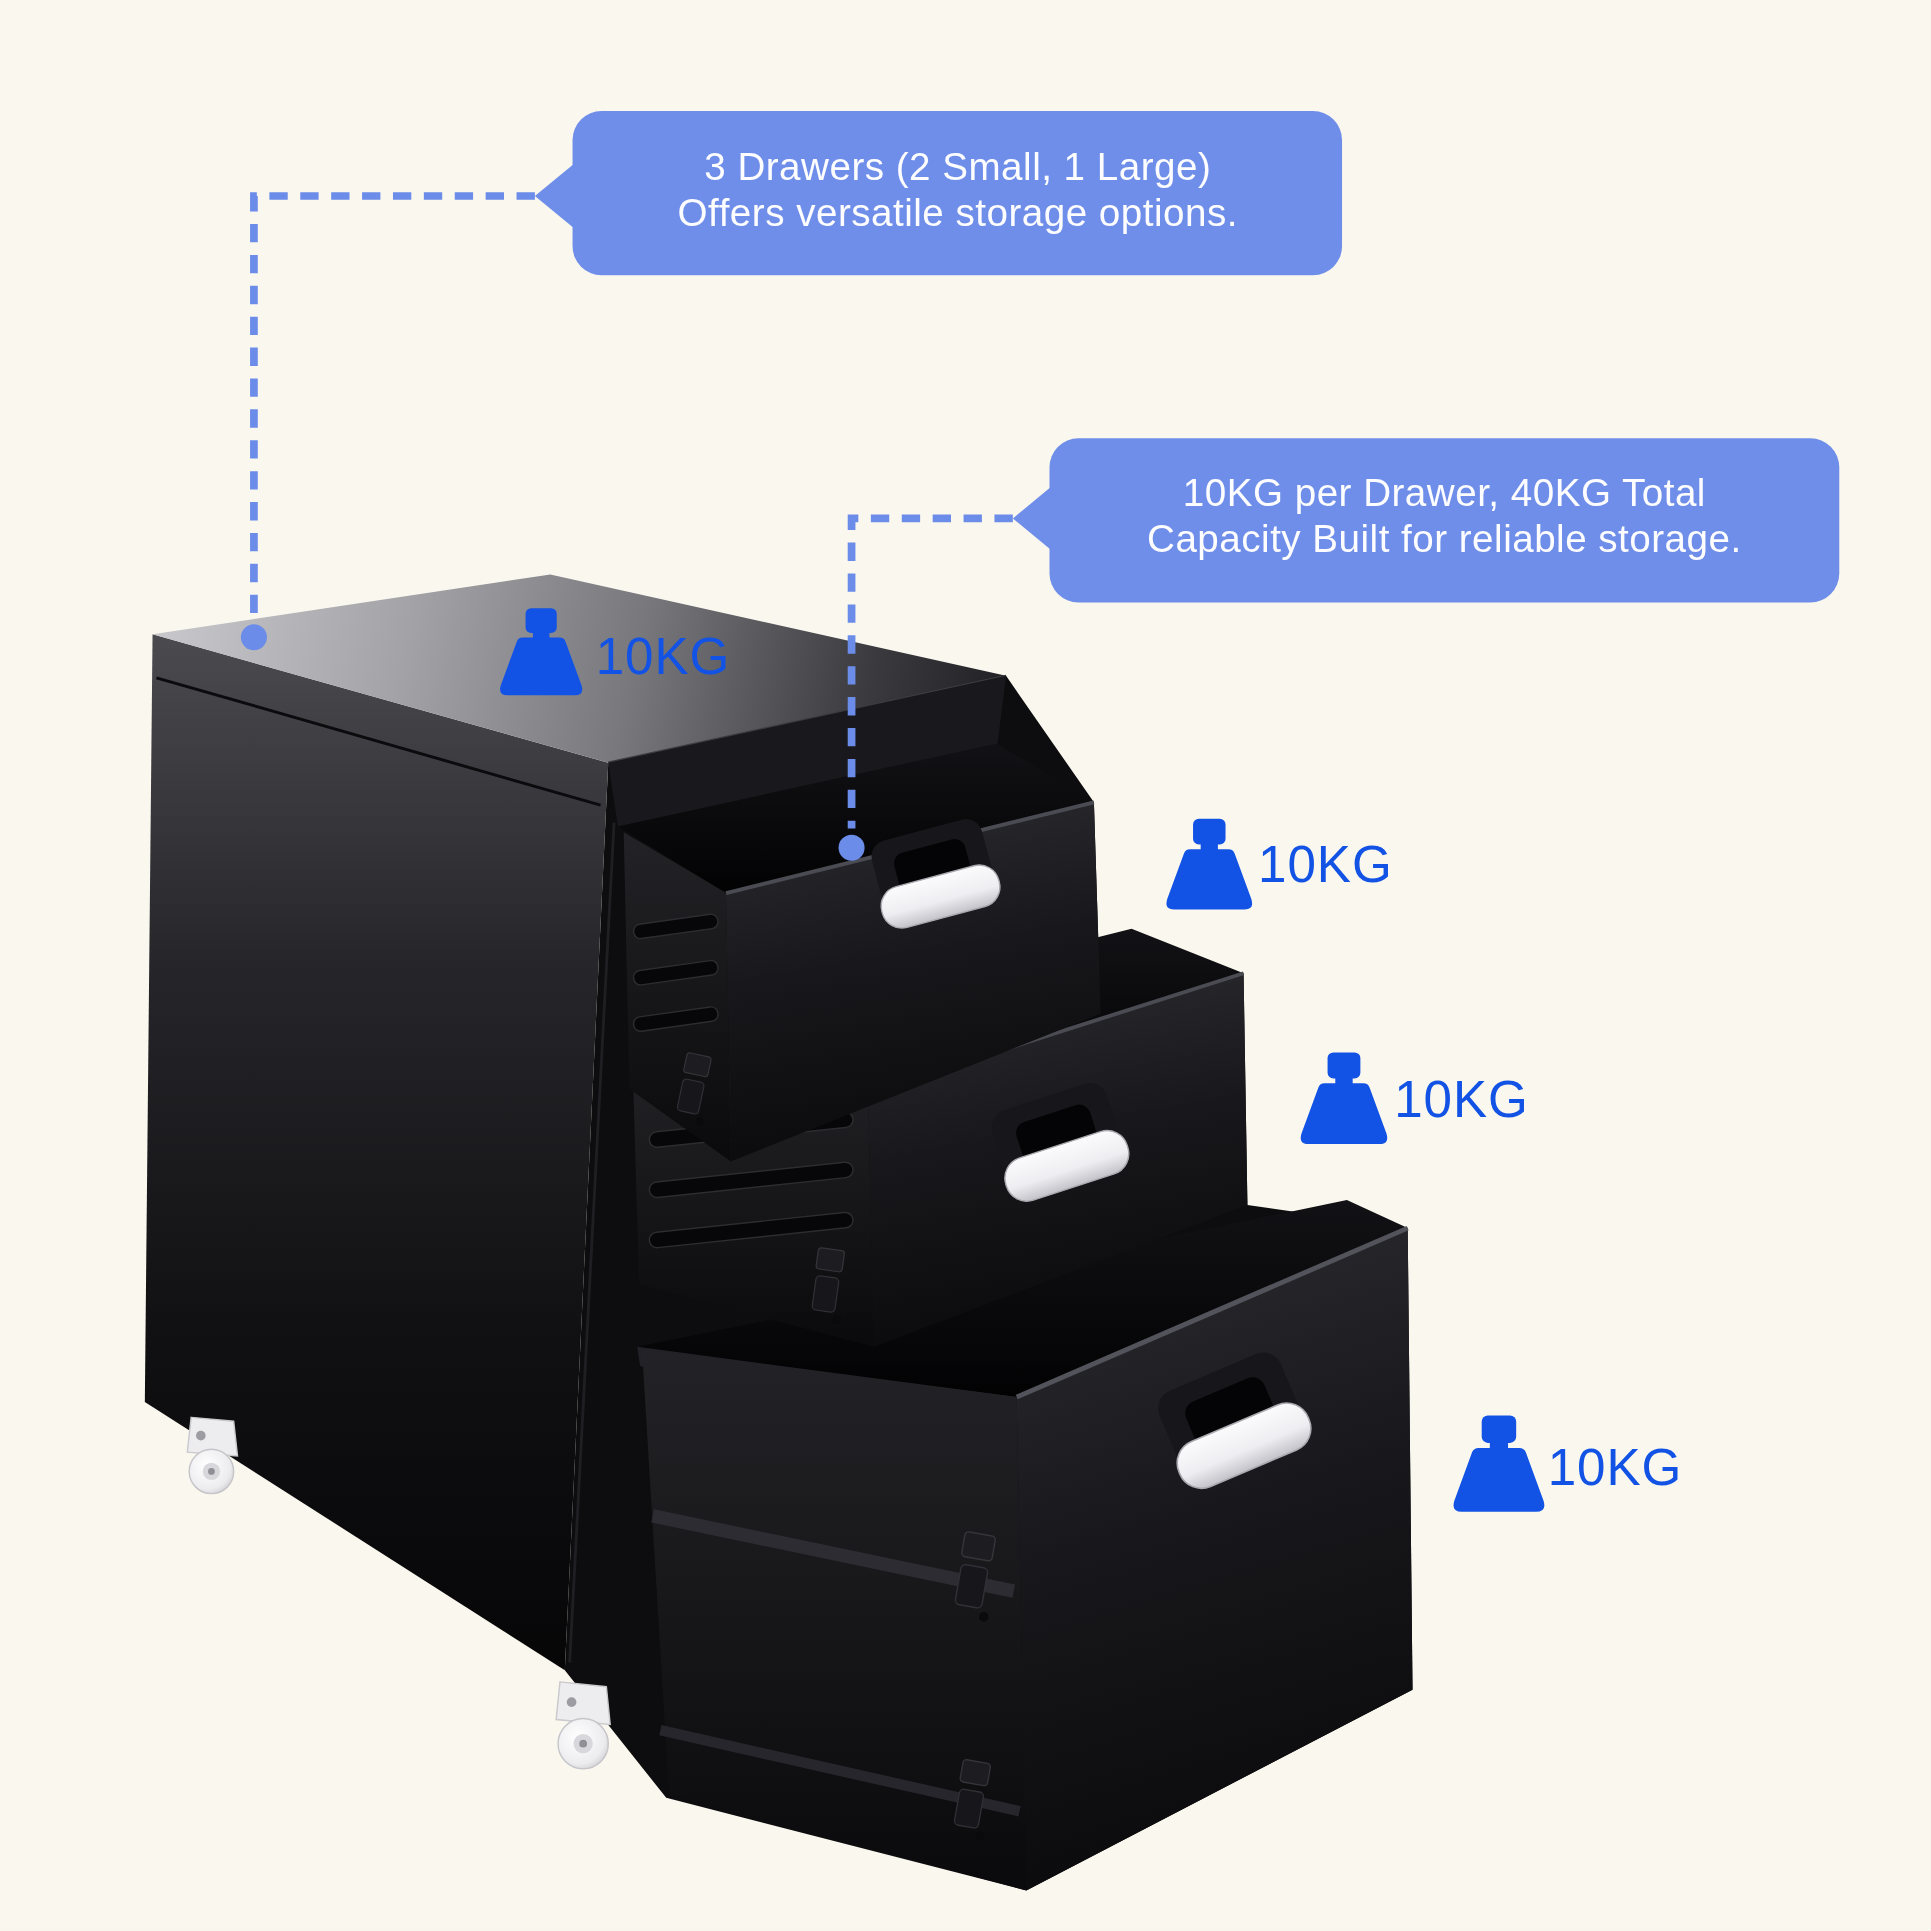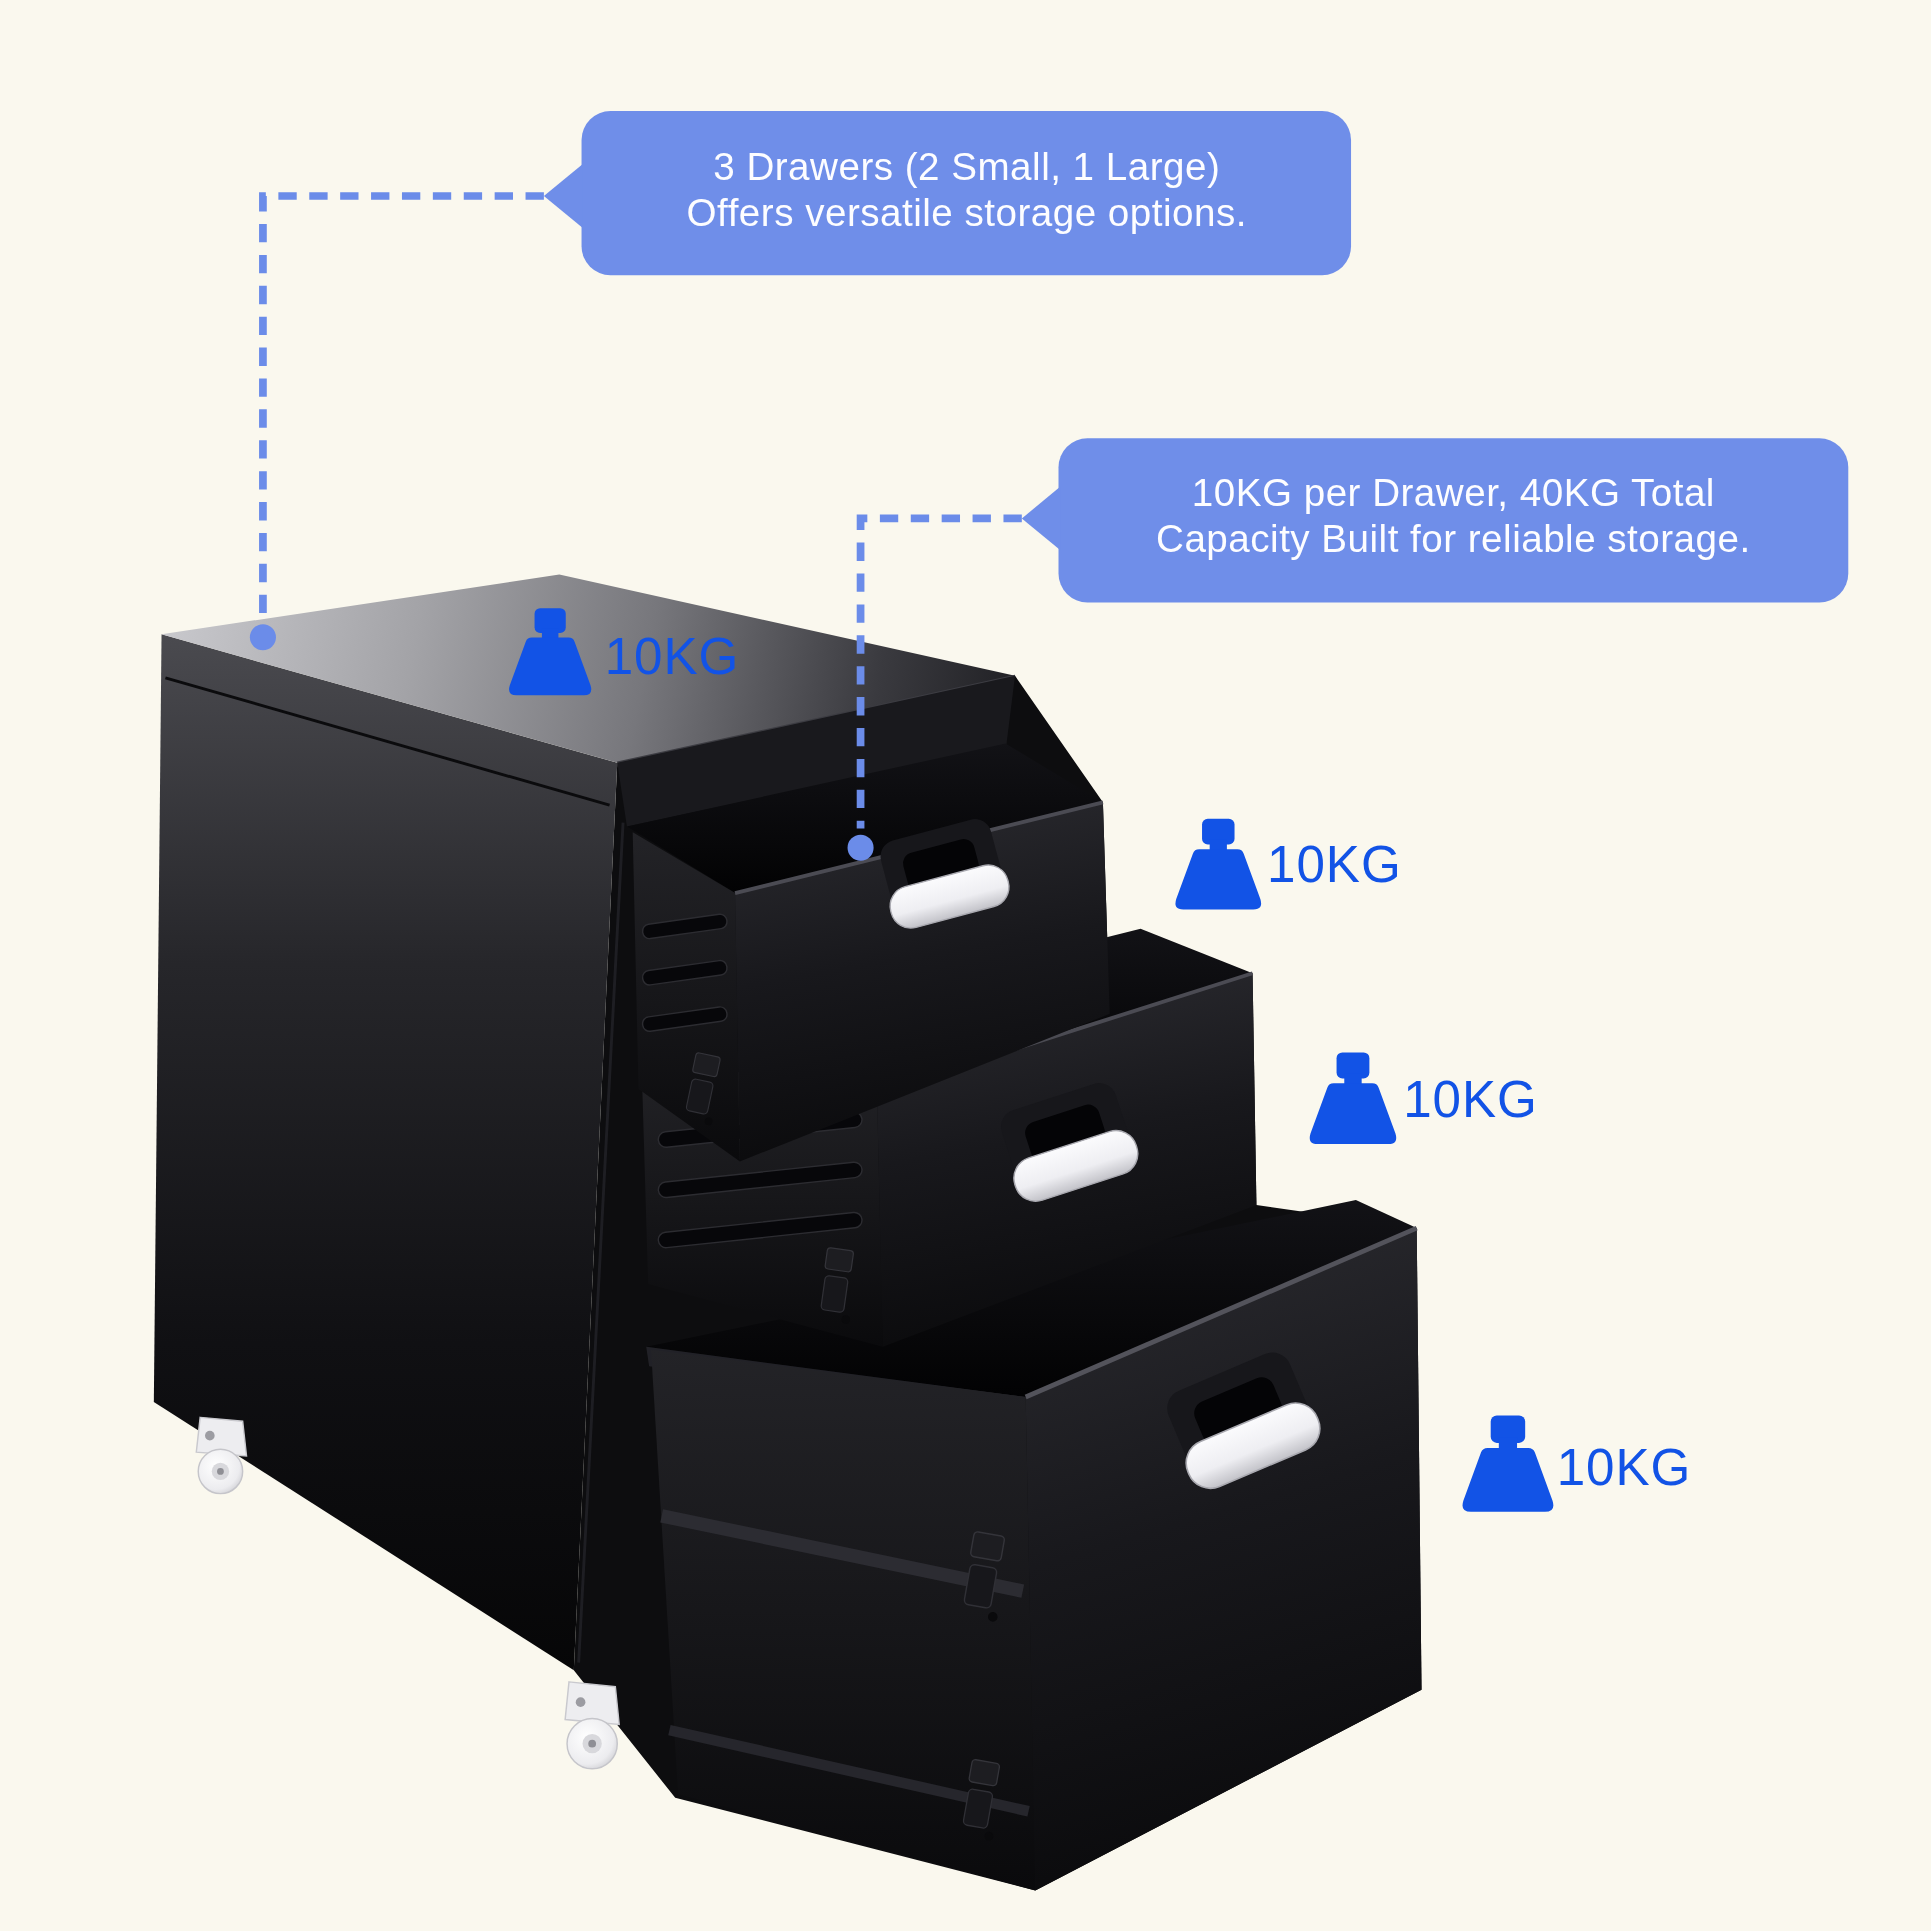--- a/index.html
+++ b/index.html
@@ -1,16 +1,16 @@
 <!DOCTYPE html>
 <html><head>
 <meta charset="utf-8">
 <style>
   html,body{margin:0;padding:0;background:#faf8ee;}
-  .stage{width:1919px;height:1931px;position:relative;padding-left:9px;}
+  .stage{width:1919px;height:1931px;position:relative;}
   text{font-family:"Liberation Sans", sans-serif;}
   .btxt{font-size:40px;letter-spacing:.5px;text-anchor:middle;font-weight:400;}
   .wlabel{font-size:53px;letter-spacing:1px;font-weight:400;}
 </style>
 </head>
 <body>
 
 <div class="stage">
 <svg width="1931" height="1931" viewBox="0 0 2000 2000">
   <defs>

